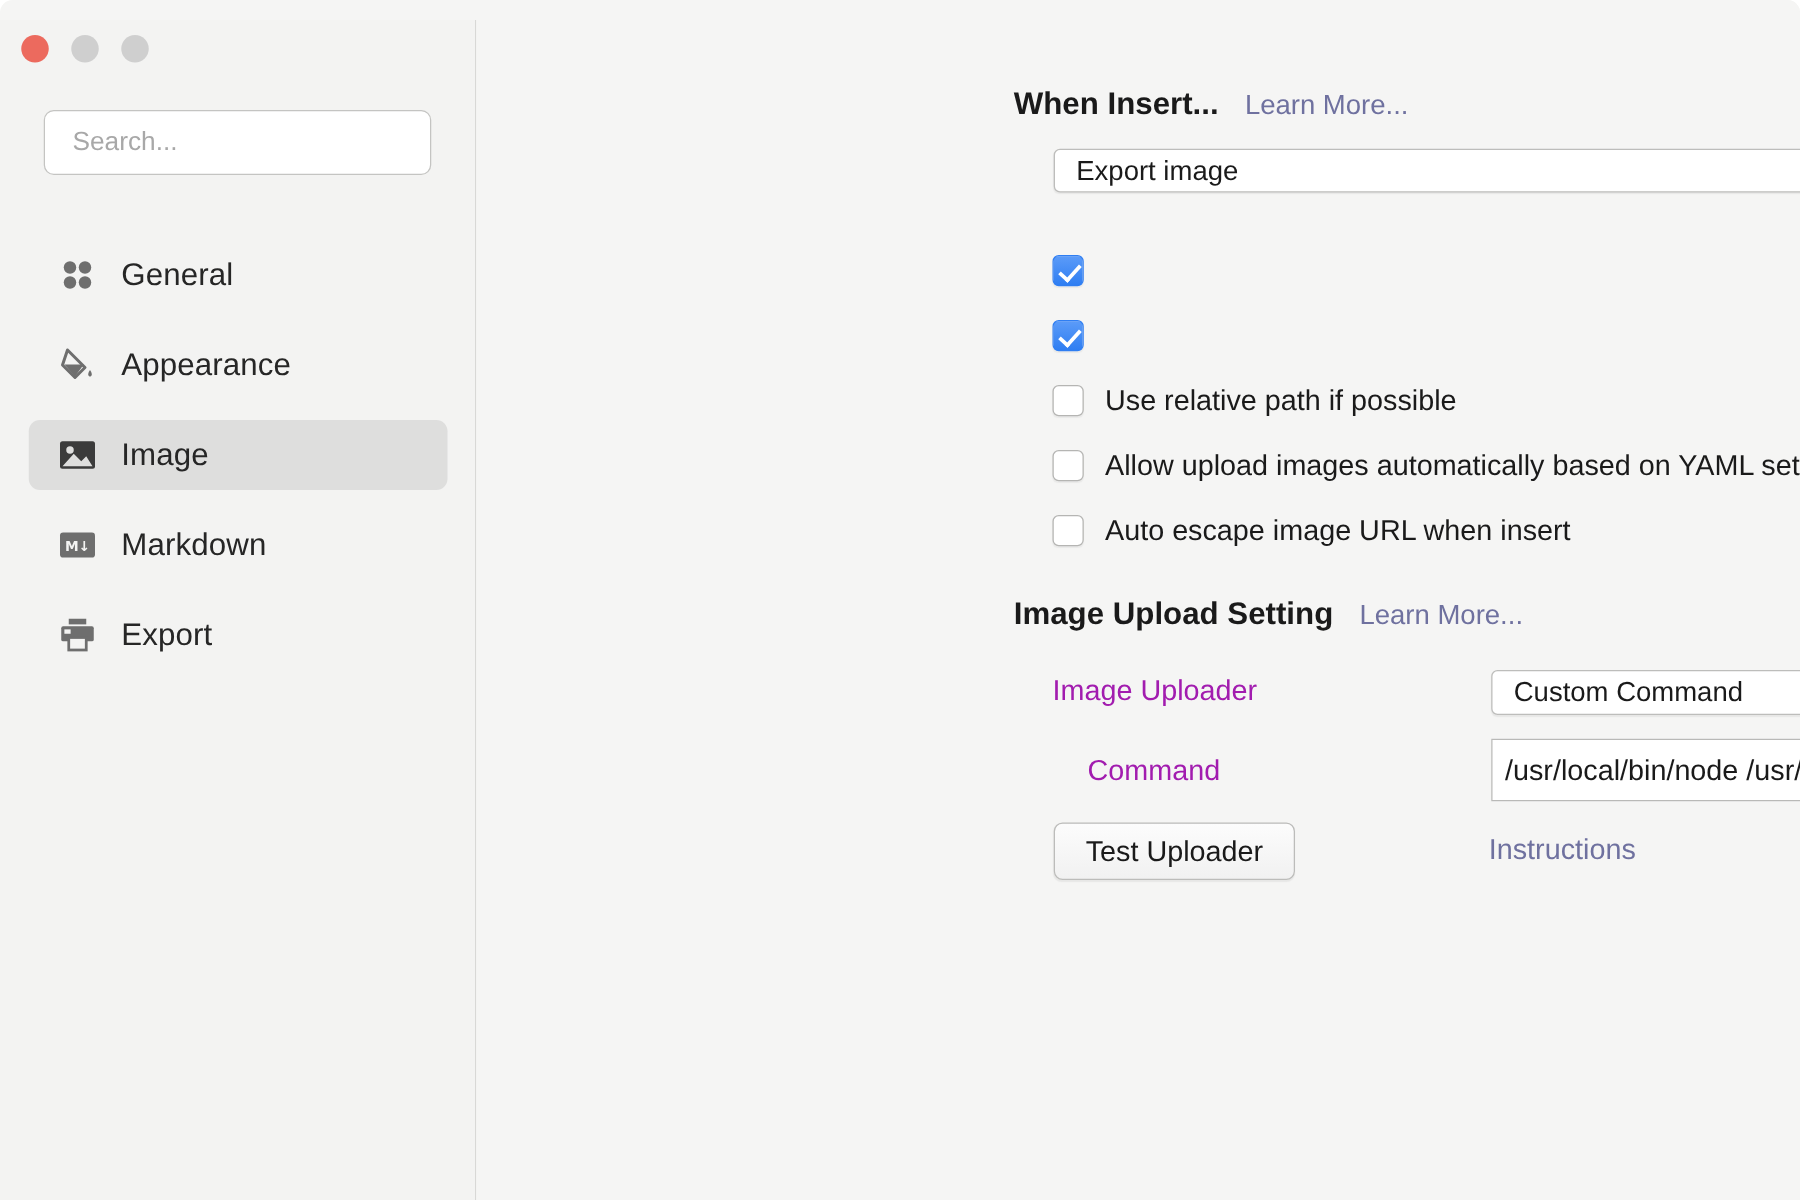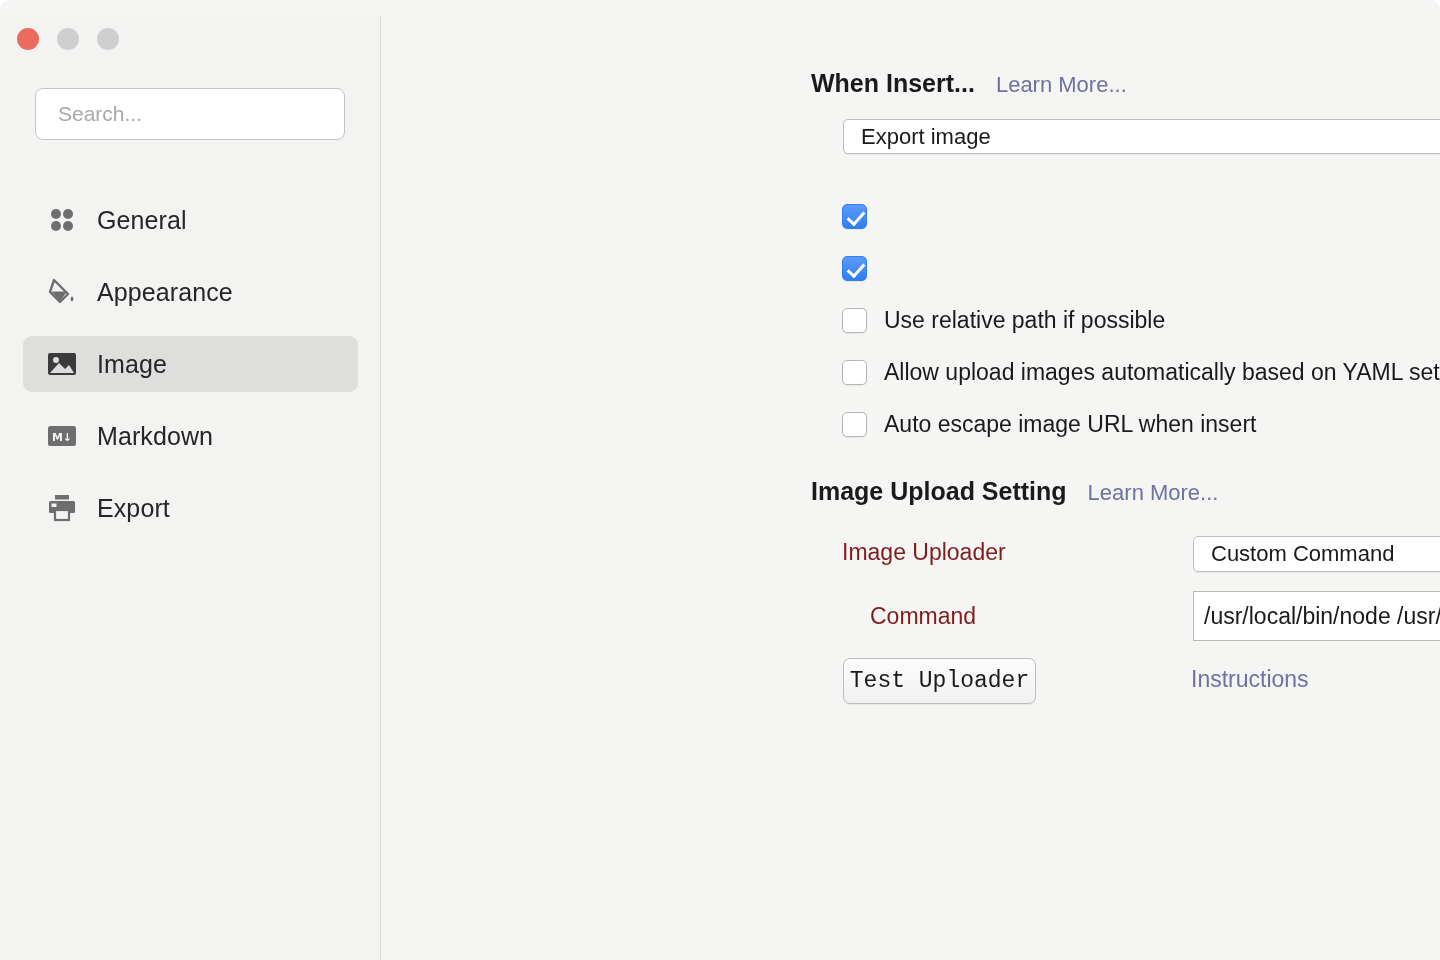--- a/index.html
+++ b/index.html
@@ -197,21 +197,21 @@
     font-size: 23px;
     color: #1a1a1a;
   }
 
   #upload-head { left: 430px; top: 477px; }
   #insert-head { left: 430px; top: 69px; }
 
   .form-label {
     position: absolute;
     font-size: 23px;
-    color: #7f1d1d;
+    color: #a21caf;
     text-align: center;
   }
   #uploader-label { left: 461px; top: 539px; }
   #command-label  { left: 461px; top: 603px; margin-left: 28px; }
 
   #uploader-popup {
     position: absolute;
     left: 812px;
     top: 536px;
     width: 476px;
@@ -237,21 +237,21 @@
     position: absolute;
     left: 462px;
     top: 658px;
     width: 193px;
     height: 46px;
     background: linear-gradient(180deg, #fcfcfc 0%, #f1f1f1 100%);
     border: 1px solid #bcbcba;
     border-radius: 7px;
     font-size: 23px;
     color: #1a1a1a;
-    font-family: Liberation Mono, monospace;
+    font-family: Liberation Sans, sans-serif;
     cursor: default;
     box-shadow: 0 1px 1px rgba(0,0,0,0.06);
   }
 
   .instructions-link {
     position: absolute;
     left: 810px;
     top: 666px;
     font-size: 23px;
     color: #6f719f;

